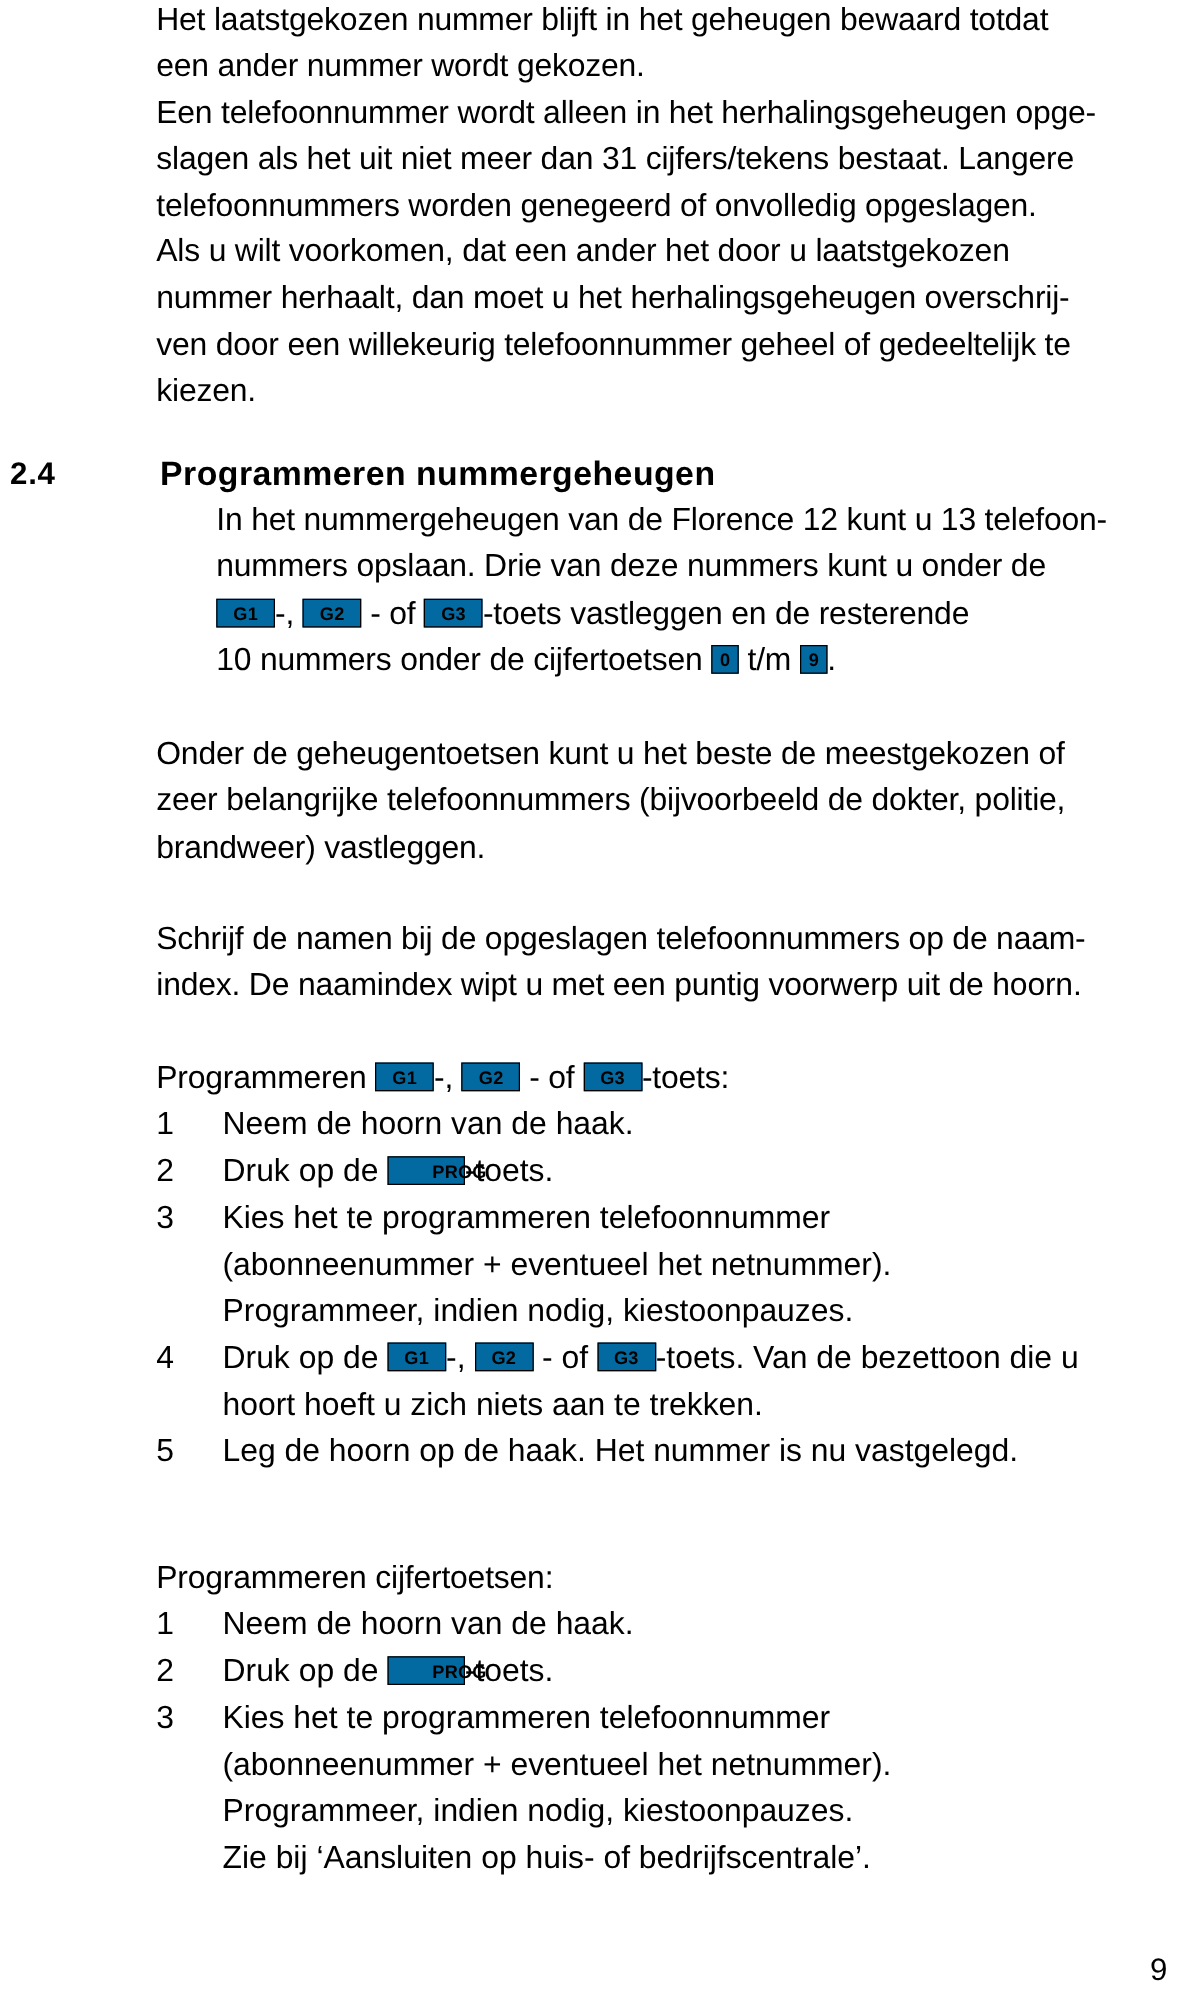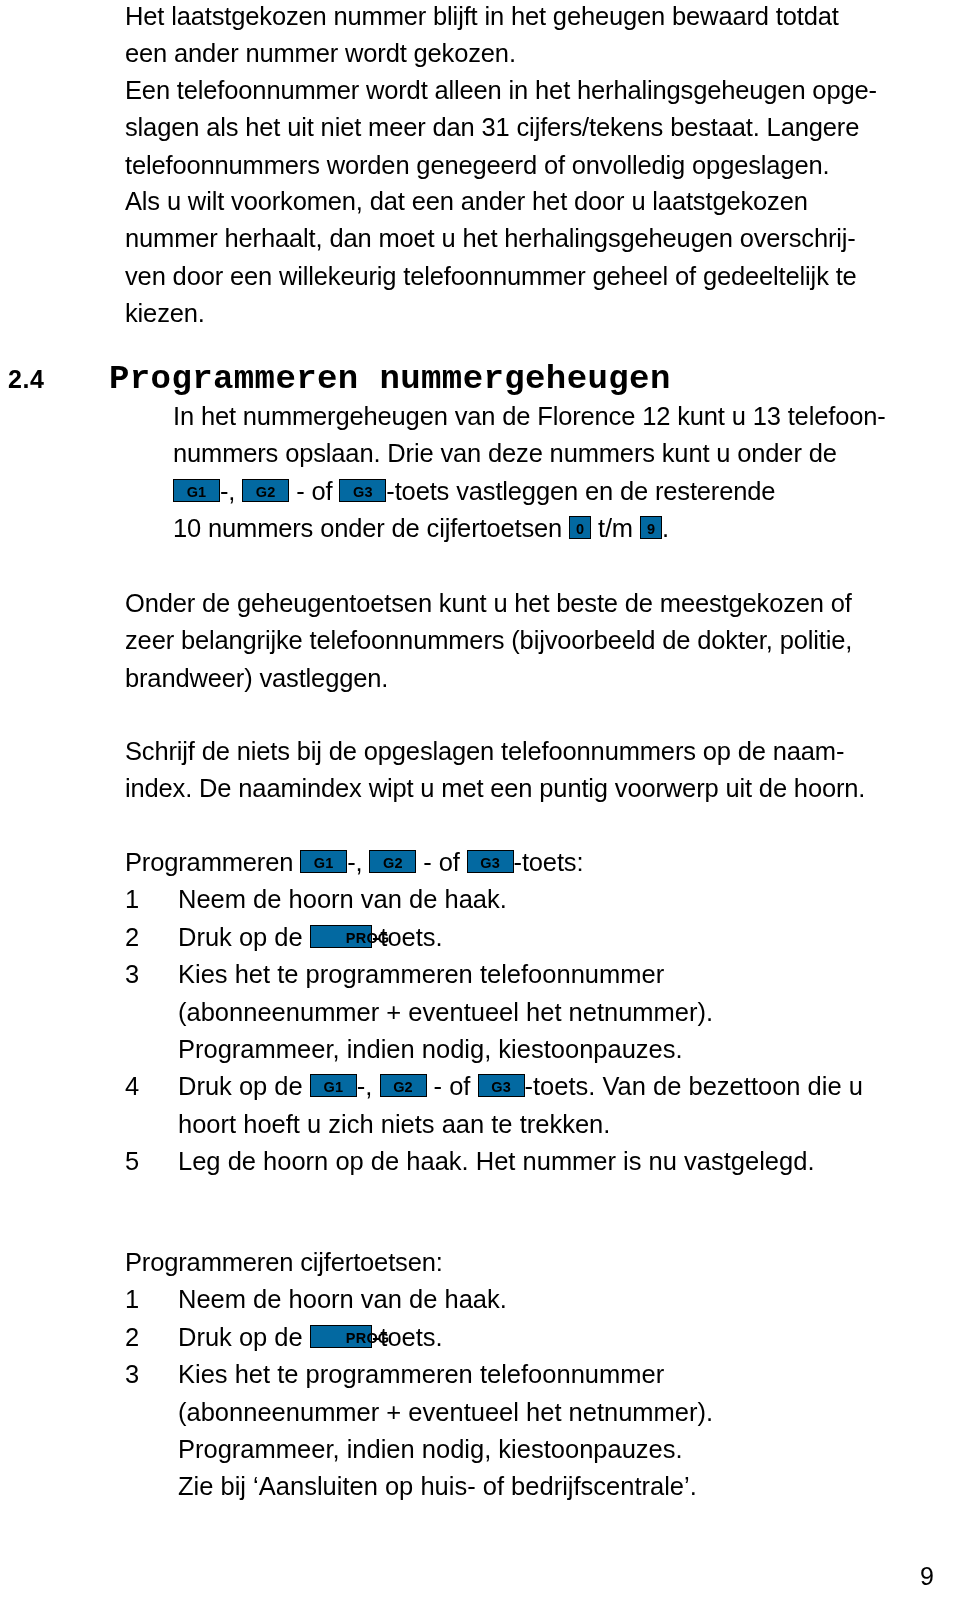--- a/index.html
+++ b/index.html
@@ -48,28 +48,27 @@
     position: absolute;
     left: 8px;
     top: 0;
     font-size: 25px;
     line-height: 37.4px;
     font-weight: bold;
     letter-spacing: 0.6px;
   }
   .sect-title {
     position: absolute;
-    left: 109px;
-    top: 0;
-    font-size: 34px;
+    left: 128px;
+    top: 0;
+    font-size: 27px;
     line-height: 37.4px;
     font-weight: bold;
     letter-spacing: 0.4px;
     white-space: nowrap;
-    font-family: Liberation Mono, monospace;
   }
 
   
   .li {
     position: relative;
     height: 37.4px;
   }
   .li-num {
     position: absolute;
     left: 0;
@@ -167,21 +166,21 @@
     <div class="line"><span>10 nummers onder de cijfertoetsen</span>&nbsp;<span class="key key-d">0</span>&nbsp;<span>t/m</span>&nbsp;<span class="key key-d">9</span><span>.</span></div>
   </div>
 
   <div class="block" style="top:585px;">
     <div class="line">Onder de geheugentoetsen kunt u het beste de meestgekozen of</div>
     <div class="line">zeer belangrijke telefoonnummers (bijvoorbeeld de dokter, politie,</div>
     <div class="line">brandweer) vastleggen.</div>
   </div>
 
   <div class="block" style="top:733px;">
-    <div class="line">Schrijf de niets bij de opgeslagen telefoonnummers op de naam-</div>
+    <div class="line">Schrijf de namen bij de opgeslagen telefoonnummers op de naam-</div>
     <div class="line">index. De naamindex wipt u met een puntig voorwerp uit de hoorn.</div>
   </div>
 
   <div class="block" style="top:844px;">
 
     <div class="line"><span>Programmeren</span>&nbsp;<span class="key key-g">G1</span><span>-,</span>&nbsp;<span class="key key-g">G2</span>&nbsp;<span>- of</span>&nbsp;<span class="key key-g">G3</span><span>-toets:</span></div>
 
     <div class="li">
       <span class="li-num">1</span>
       <span class="li-txt">Neem de hoorn van de haak.</span>

